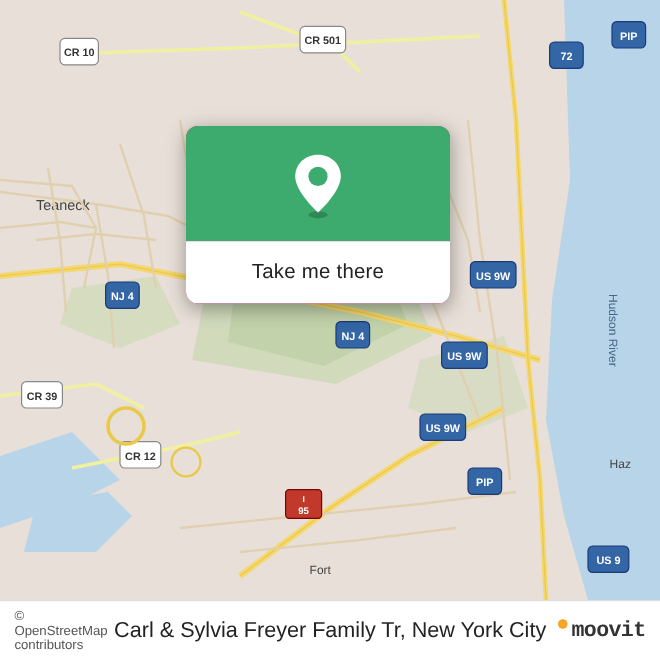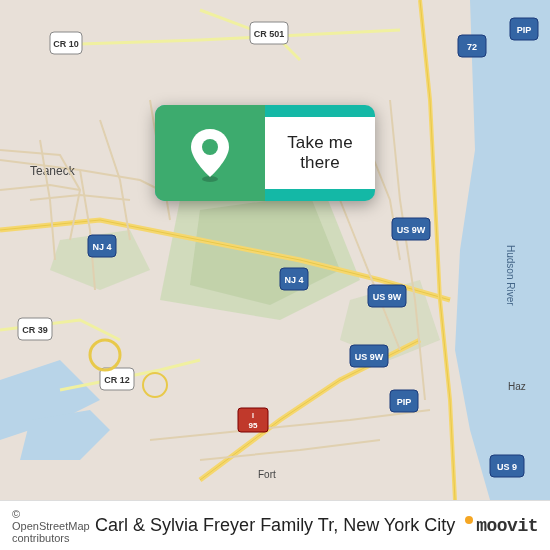--- a/index.html
+++ b/index.html
@@ -24,25 +24,25 @@
       width: 100%;
       height: 100%;
     }
 
     
     #popup-card {
       position: absolute;
       top: 105px;
       left: 155px;
       width: 220px;
-      background: #14b8a6;
+      background: #be185d;
       border-radius: 10px;
       box-shadow: 0 4px 16px rgba(0,0,0,0.35);
       display: flex;
-      flex-direction: row;
+      flex-direction: column;
       align-items: center;
       overflow: hidden;
       z-index: 10;
     }
 
     #popup-top {
       background: #3dab6e;
       width: 100%;
       display: flex;
       justify-content: center;

